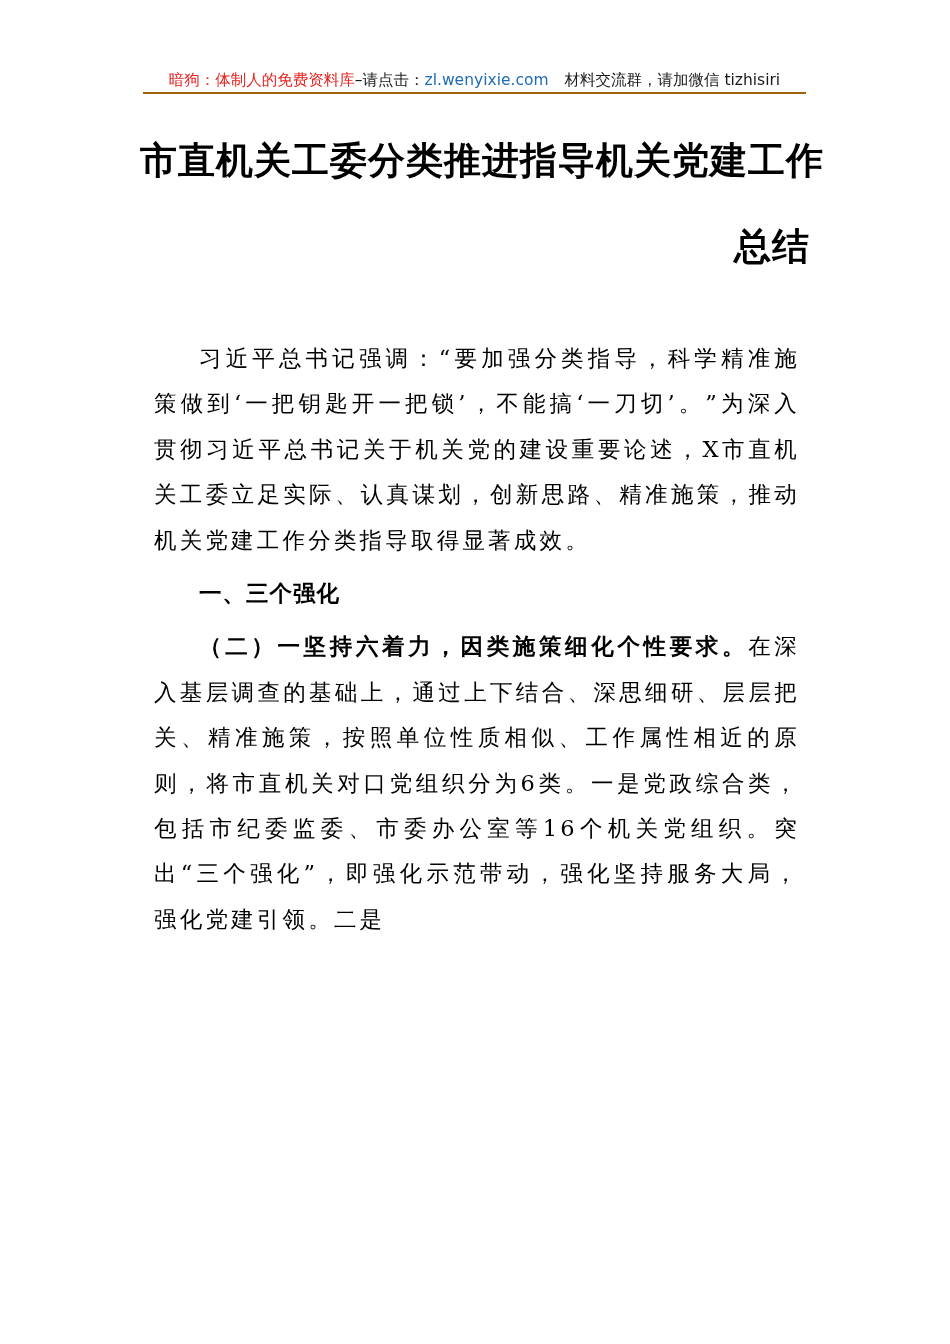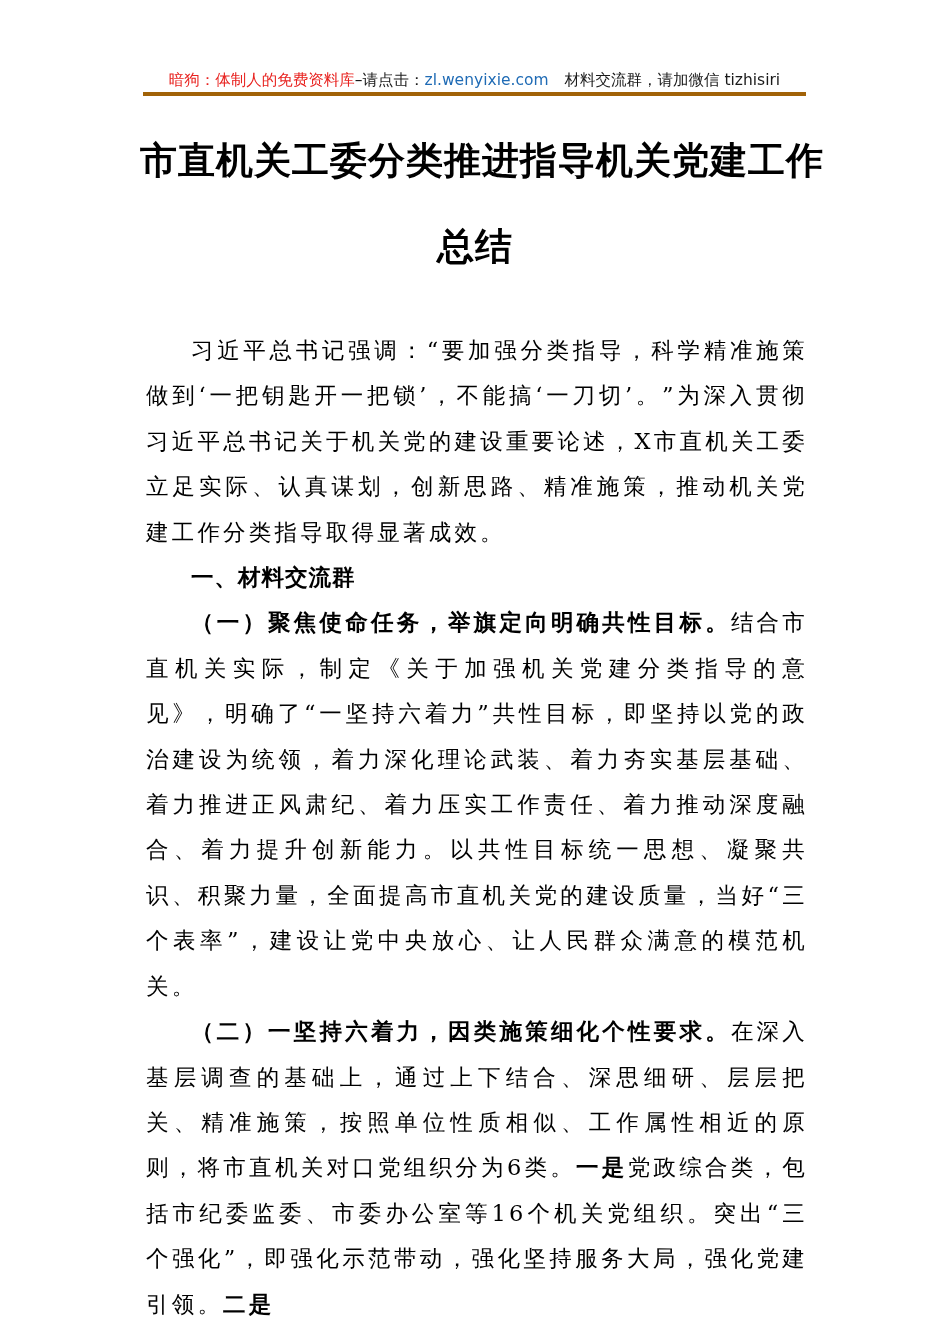--- a/index.html
+++ b/index.html
@@ -14,37 +14,37 @@
       overflow: hidden;
       font-family: "DejaVu Serif", "Liberation Serif", serif;
       color: #000000;
     }
     .header-bar {
       position: absolute;
       left: 143px;
       top: 68px;
       width: 663px;
       height: 24px;
-      border-bottom: 4px solid #a16207;
+      border-bottom: 2px solid #a16207;
       font-family: "DejaVu Sans", "Liberation Sans", sans-serif;
       font-size: 15.5px;
       line-height: 24px;
       white-space: nowrap;
       text-align: center;
     }
     .header-red { color: #e8221f; }
     .header-black { color: #1a1a1a; }
     .header-link { color: #1f6bb5; text-decoration: none; }
     .header-gap { display: inline-block; width: 16px; }
 
     .title {
       position: absolute;
       left: 140px;
       width: 670px;
-      text-align: center;
+      text-align: right;
       font-family: "DejaVu Serif", "Liberation Serif", serif;
       font-weight: bold;
       font-size: 37px;
       letter-spacing: 1px;
       line-height: 44px;
       white-space: nowrap;
     }
     .title-line-1 { top: 138px; }
     .title-line-2 { top: 224px; }
 
@@ -53,43 +53,42 @@
       left: 146px;
       top: 328px;
       width: 662px;
       font-family: "DejaVu Serif", "Liberation Serif", serif;
       font-size: 22.5px;
       line-height: 45.4px;
       letter-spacing: 3.2px;
       text-align: justify;
     }
     .body-text p {
-      margin: 0;
+      margin: 8px;
       text-indent: 2em;
     }
     .heading-one {
       font-family: "DejaVu Sans", "Liberation Sans", sans-serif;
       font-weight: bold;
       letter-spacing: 1px;
     }
     .sub-heading {
       font-weight: bold;
     }
     .bold-inline {
-      font-weight: bold;
+      font-weight: normal;
     }
   </style>
 </head>
 <body>
 
 <div class="header-bar">
   <span class="header-red">暗狗：体制人的免费资料库</span><span class="header-black">–请点击：</span><a class="header-link">zl.wenyixie.com</a><span class="header-gap"></span><span class="header-black">材料交流群，请加微信 tizhisiri</span>
 </div>
 
 <div class="title title-line-1">市直机关工委分类推进指导机关党建工作</div>
 <div class="title title-line-2">总结</div>
 
 <div class="body-text">
   <p>习近平总书记强调：“要加强分类指导，科学精准施策做到‘一把钥匙开一把锁’，不能搞‘一刀切’。”为深入贯彻习近平总书记关于机关党的建设重要论述，X市直机关工委立足实际、认真谋划，创新思路、精准施策，推动机关党建工作分类指导取得显著成效。</p>
-  <p class="heading-one">一、材料交流群</p>
-  <p><span class="sub-heading">（一）聚焦使命任务，举旗定向明确共性目标。</span><span>结合市直机关实际，制定《关于加强机关党建分类指导的意见》，明确了“一坚持六着力”共性目标，即坚持以党的政治建设为统领，着力深化理论武装、着力夯实基层基础、着力推进正风肃纪、着力压实工作责任、着力推动深度融合、着力提升创新能力。以共性目标统一思想、凝聚共识、积聚力量，全面提高市直机关党的建设质量，当好“三个表率”，建设让党中央放心、让人民群众满意的模范机关。</span></p>
+  <p class="heading-one">一、三个强化</p>
   <p><span class="sub-heading">（二）一坚持六着力，因类施策细化个性要求。</span><span>在深入基层调查的基础上，通过上下结合、深思细研、层层把关、精准施策，按照单位性质相似、工作属性相近的原则，将市直机关对口党组织分为6类。</span><span class="bold-inline">一是</span><span>党政综合类，包括市纪委监委、市委办公室等16个机关党组织。突出“三个强化”，即强化示范带动，强化坚持服务大局，强化党建引领。</span><span class="bold-inline">二是</span></p>
 </div>
 
 </body></html>

